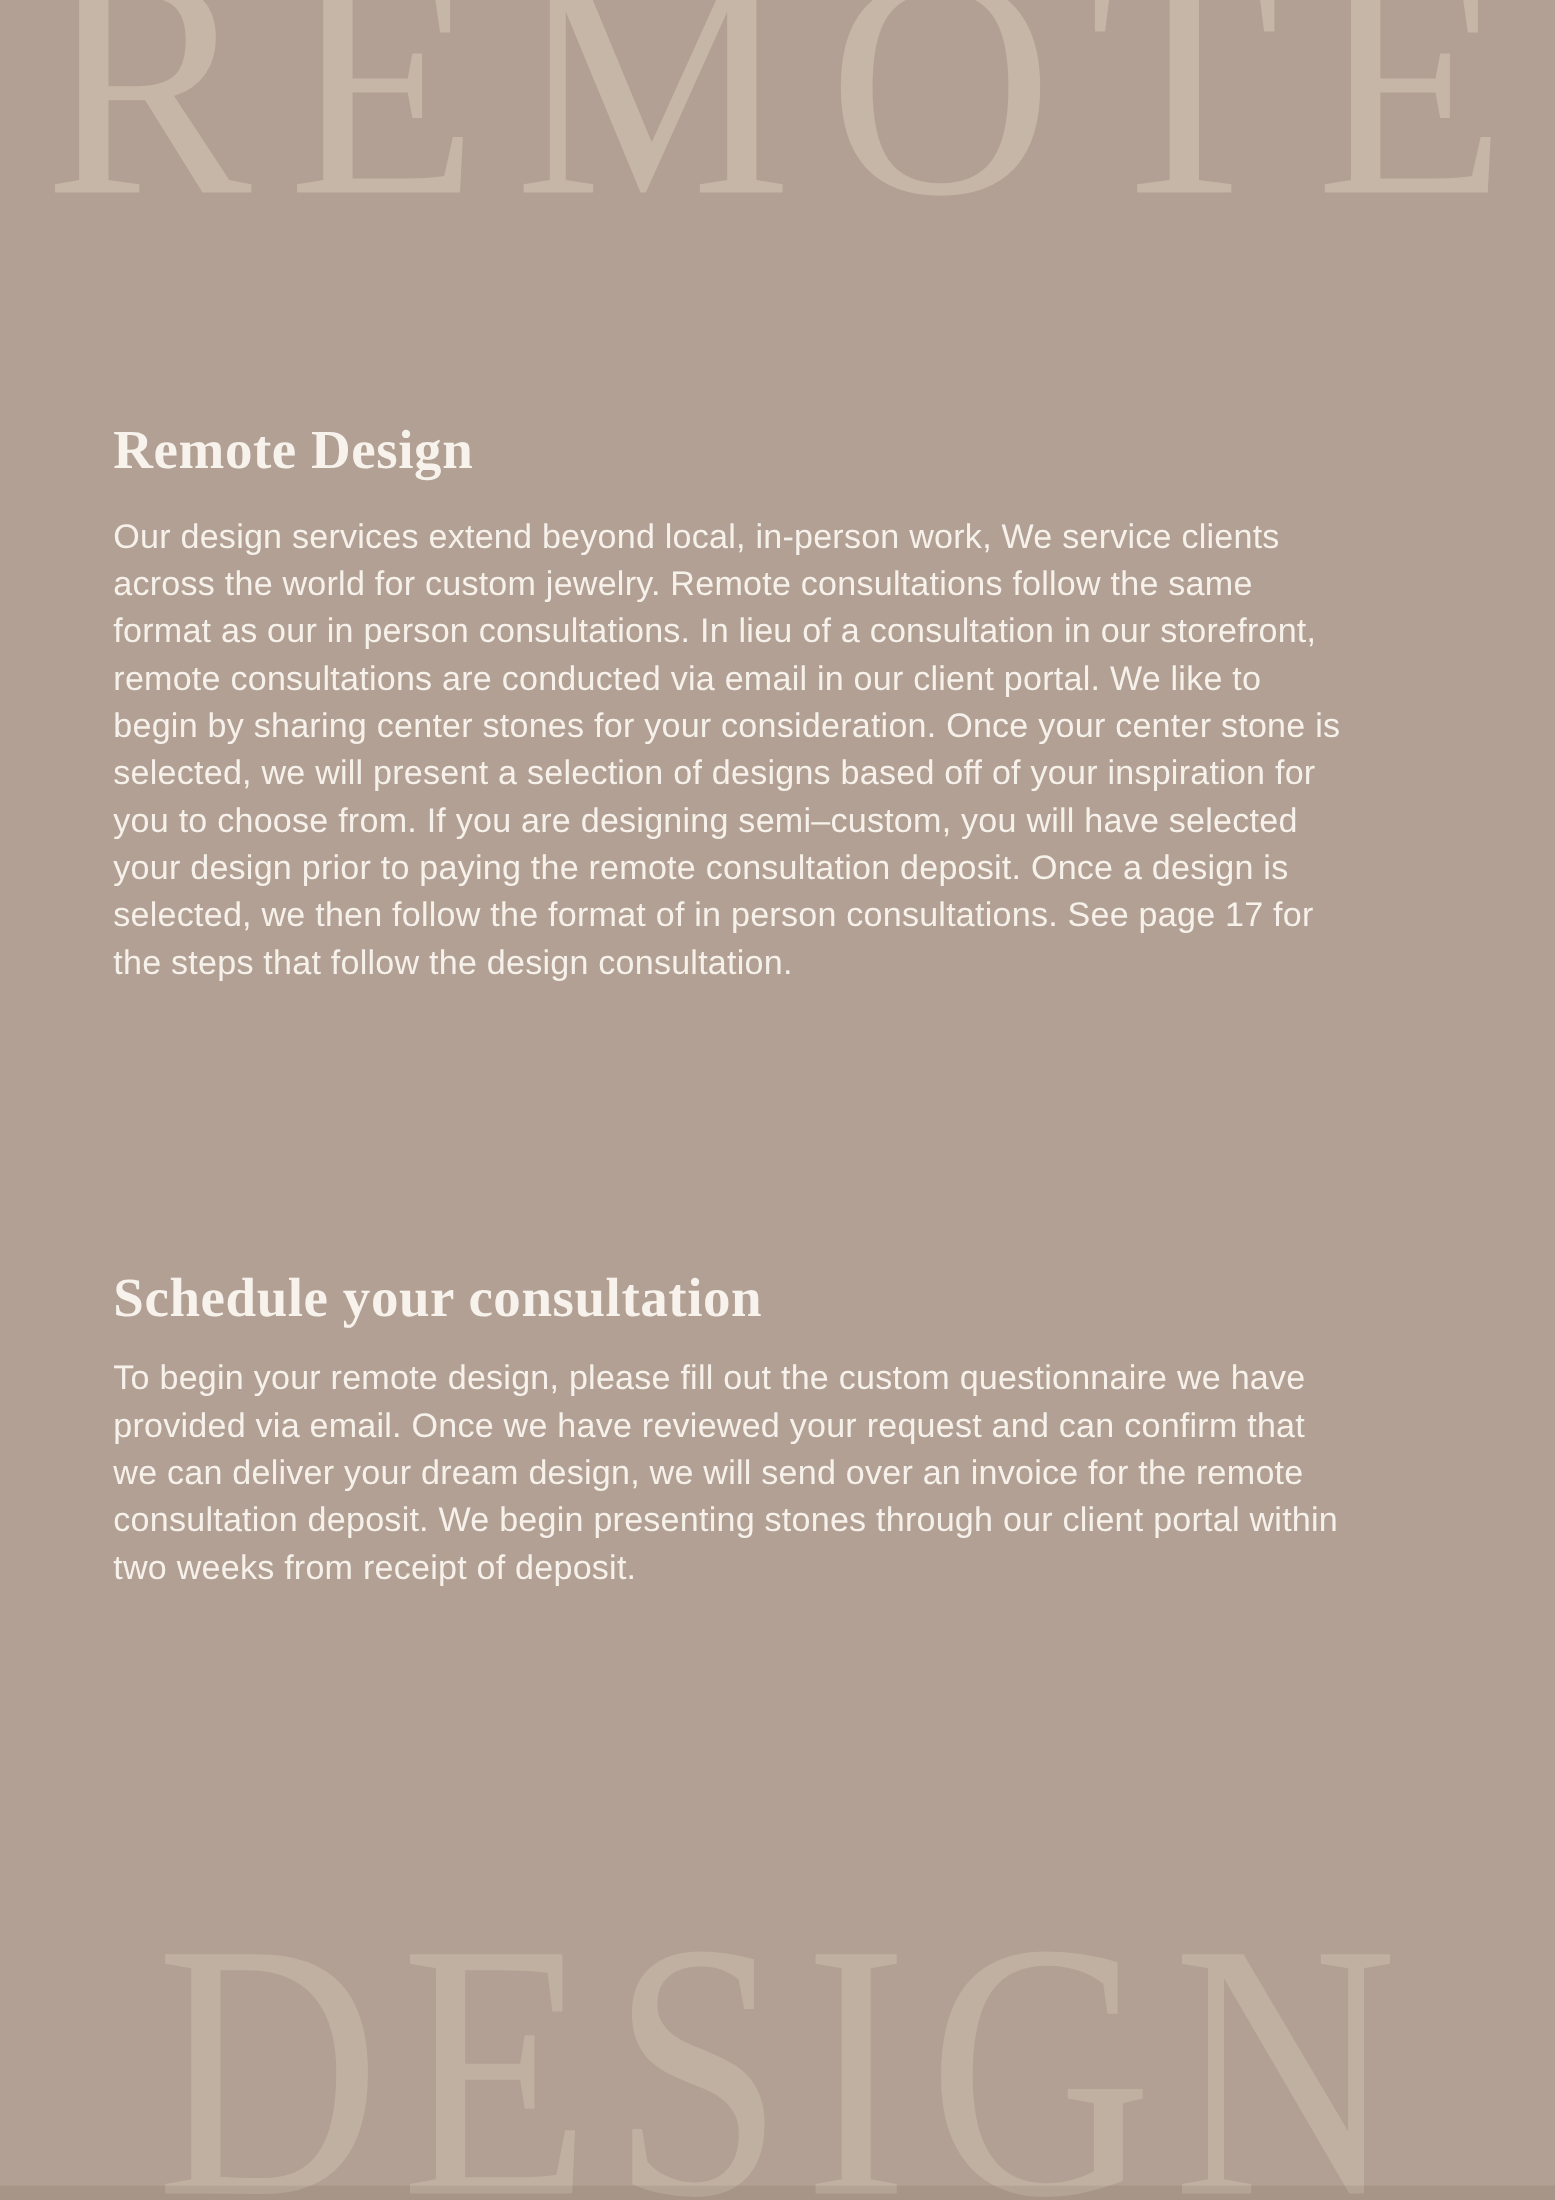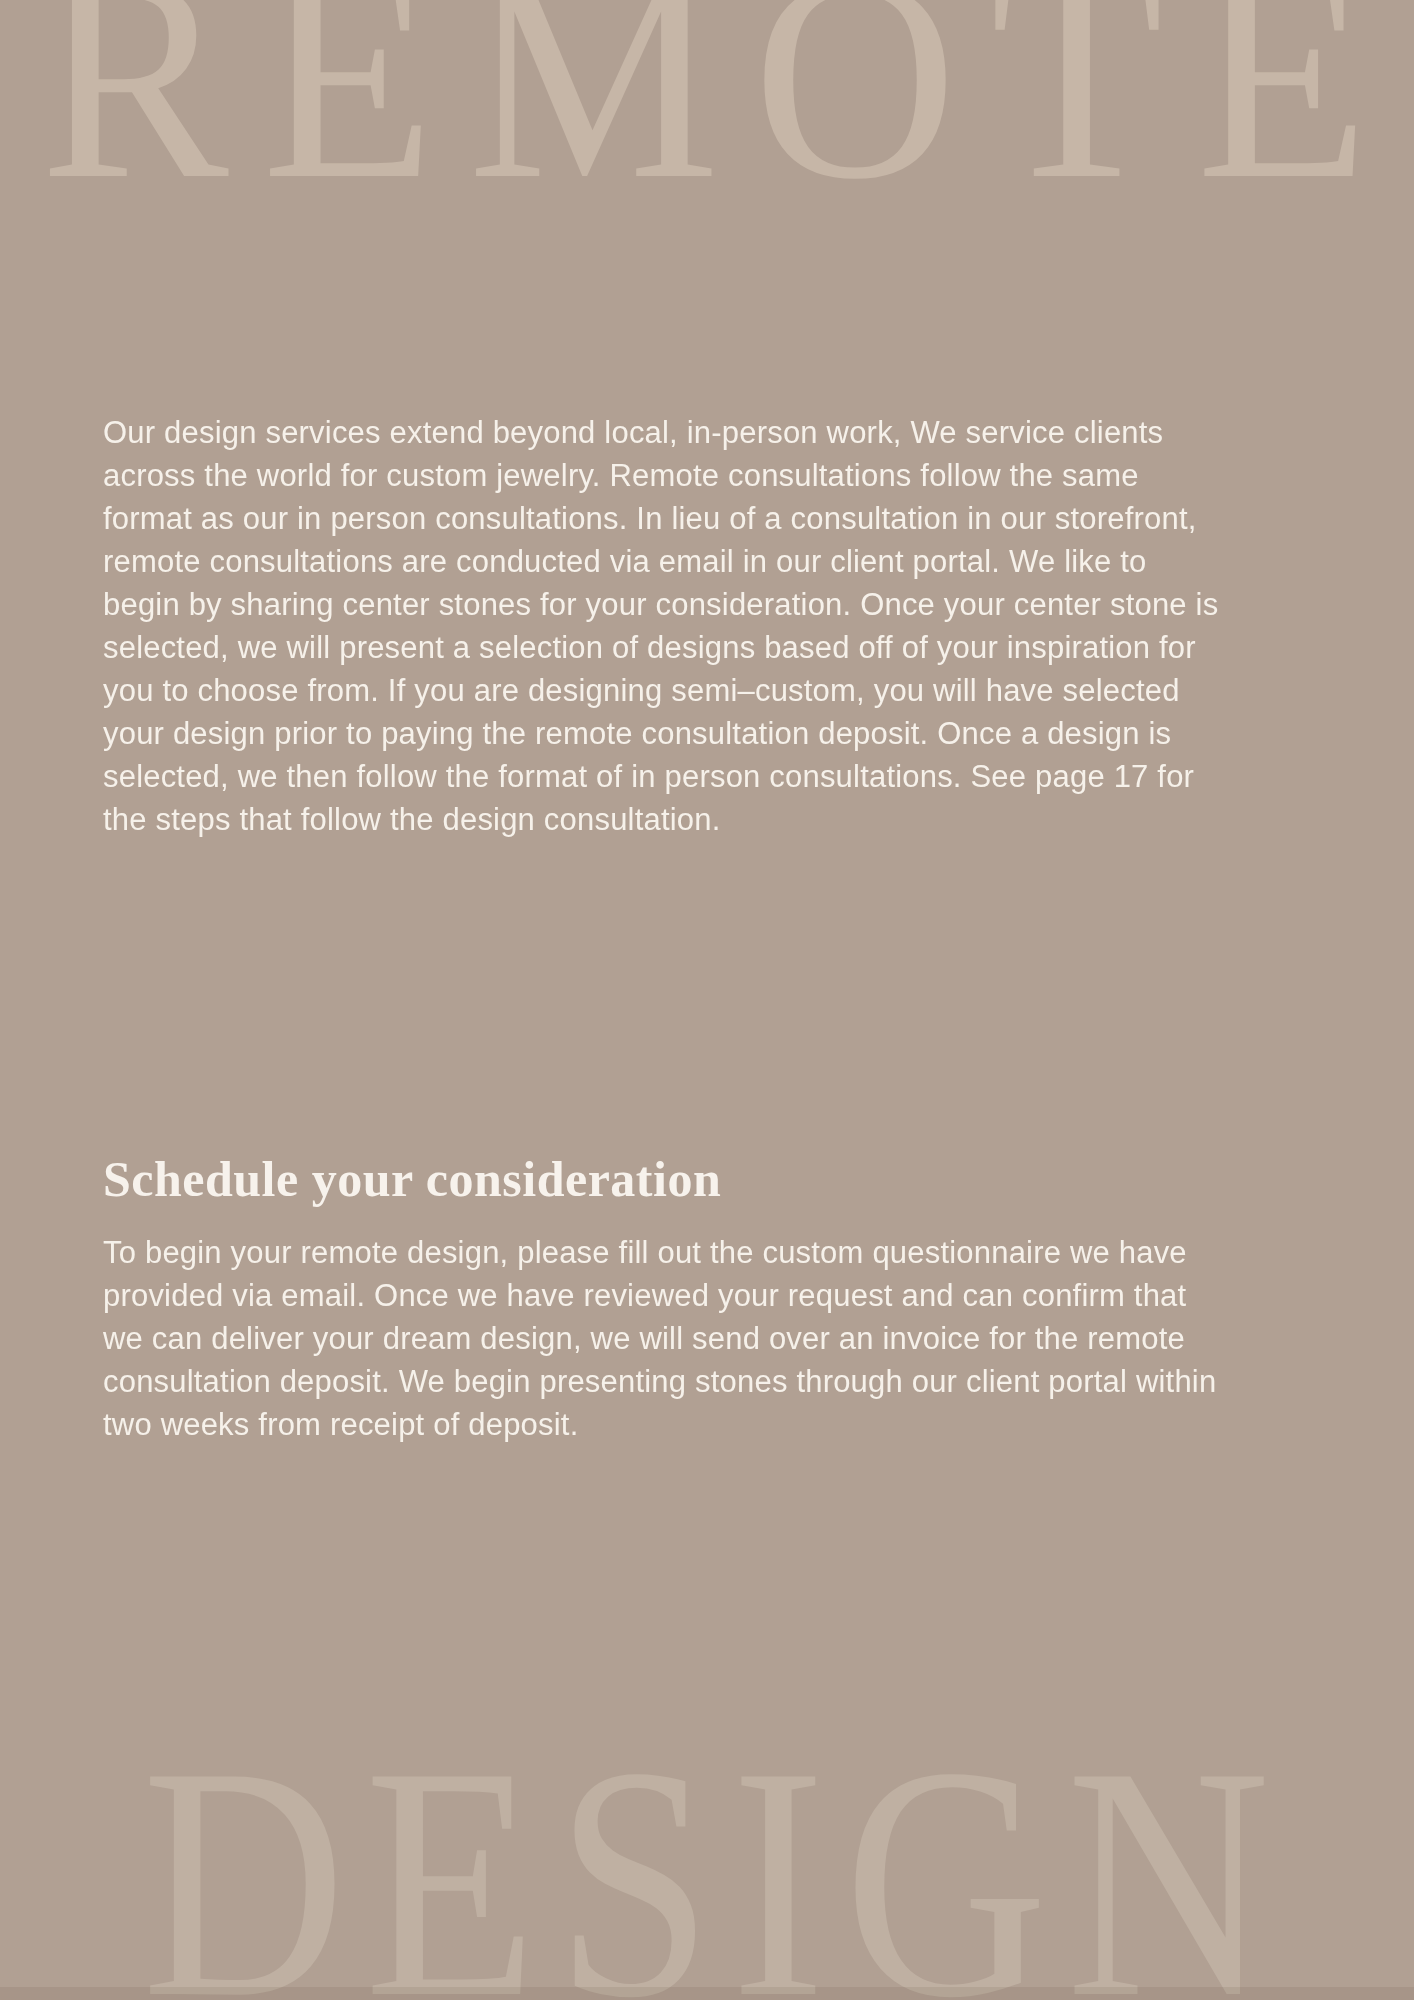--- a/index.html
+++ b/index.html
@@ -84,34 +84,35 @@
 </head>
 <body>
 
 <div class="page">
 
   <div class="watermark top">REMOTE</div>
 
   <div class="watermark bottom">DESIGN</div>
 
   <div class="content" id="section-remote">
+    <h1 class="section-heading">Remote Design</h1>
     <p class="section-body">Our design services extend beyond local, in-person work, We service clients
 across the world for custom jewelry. Remote consultations follow the same
 format as our in person consultations. In lieu of a consultation in our storefront,
 remote consultations are conducted via email in our client portal. We like to
 begin by sharing center stones for your consideration. Once your center stone is
 selected, we will present a selection of designs based off of your inspiration for
 you to choose from. If you are designing semi–custom, you will have selected
 your design prior to paying the remote consultation deposit. Once a design is
 selected, we then follow the format of in person consultations. See page 17 for
 the steps that follow the design consultation.</p>
   </div>
 
   <div class="content" id="section-schedule">
-    <h1 class="section-heading">Schedule your consideration</h1>
+    <h1 class="section-heading">Schedule your consultation</h1>
     <p class="section-body">To begin your remote design, please fill out the custom questionnaire we have
 provided via email. Once we have reviewed your request and can confirm that
 we can deliver your dream design, we will send over an invoice for the remote
 consultation deposit. We begin presenting stones through our client portal within
 two weeks from receipt of deposit.</p>
   </div>
 
   <div class="bottom-edge"></div>
 
 </div>

